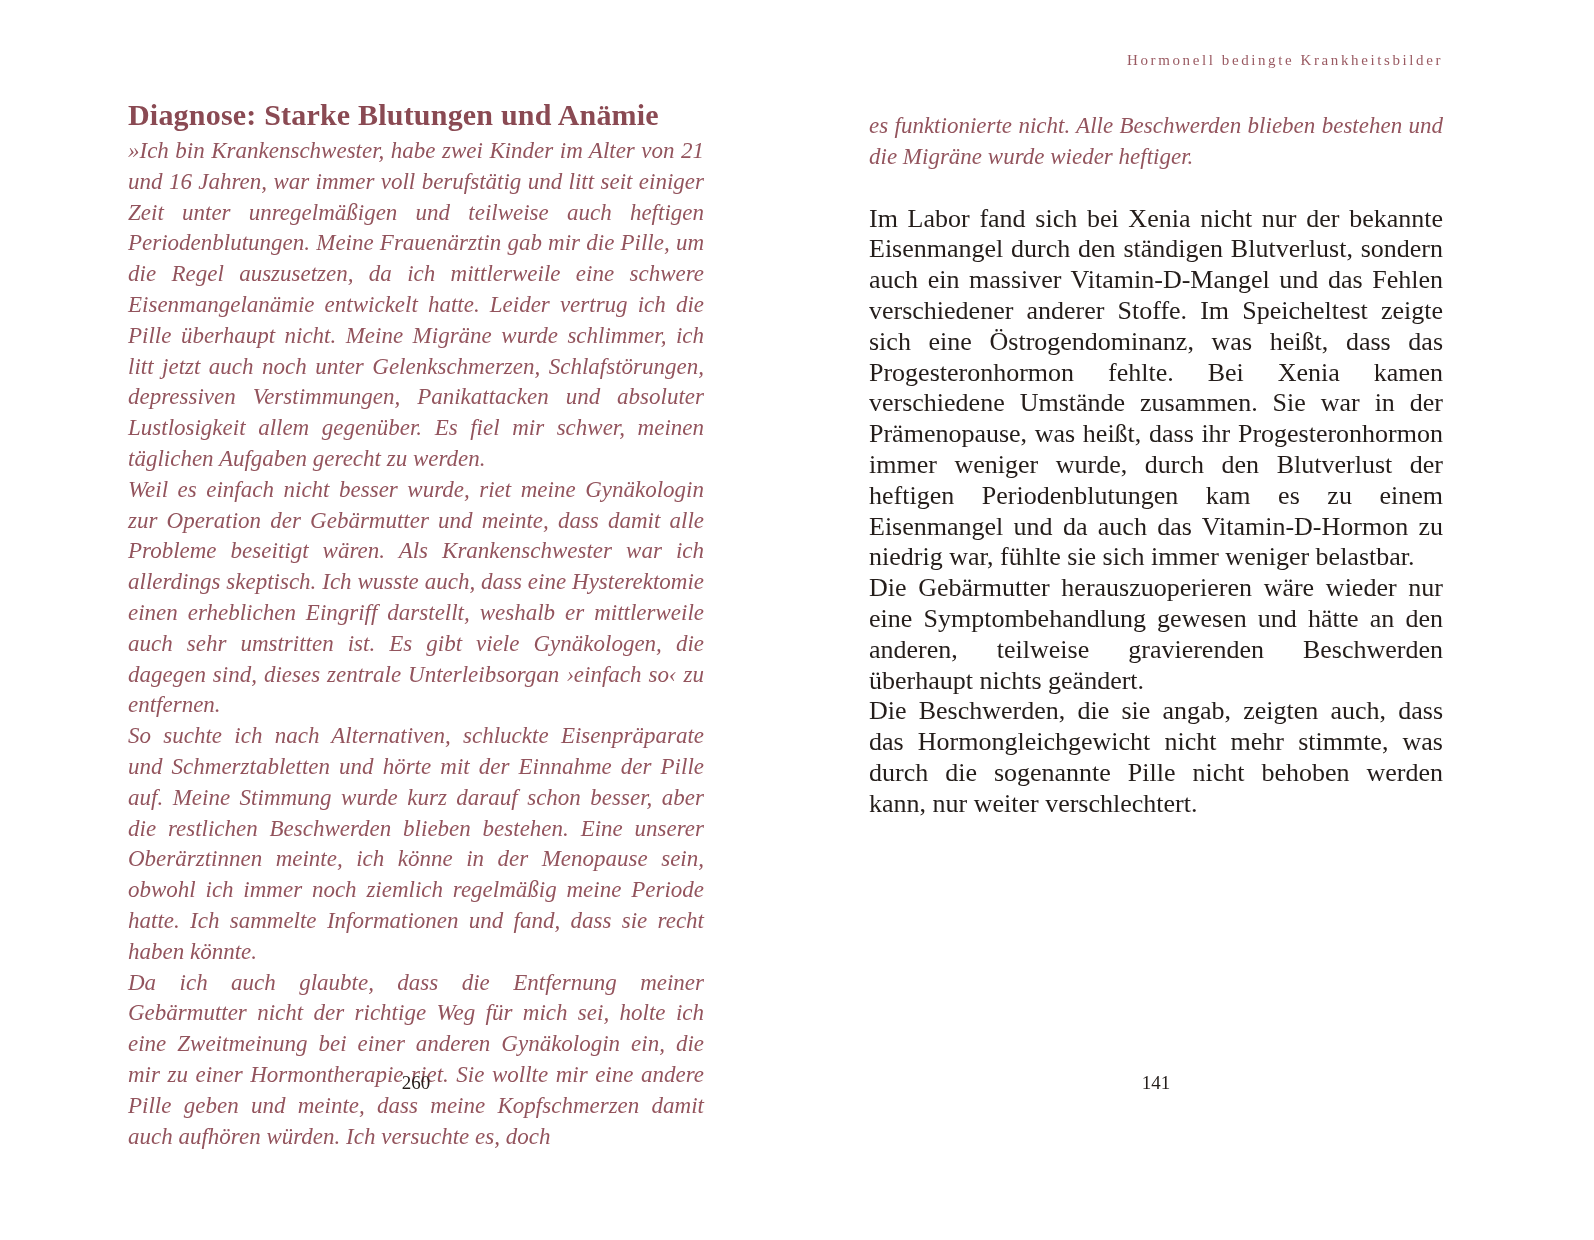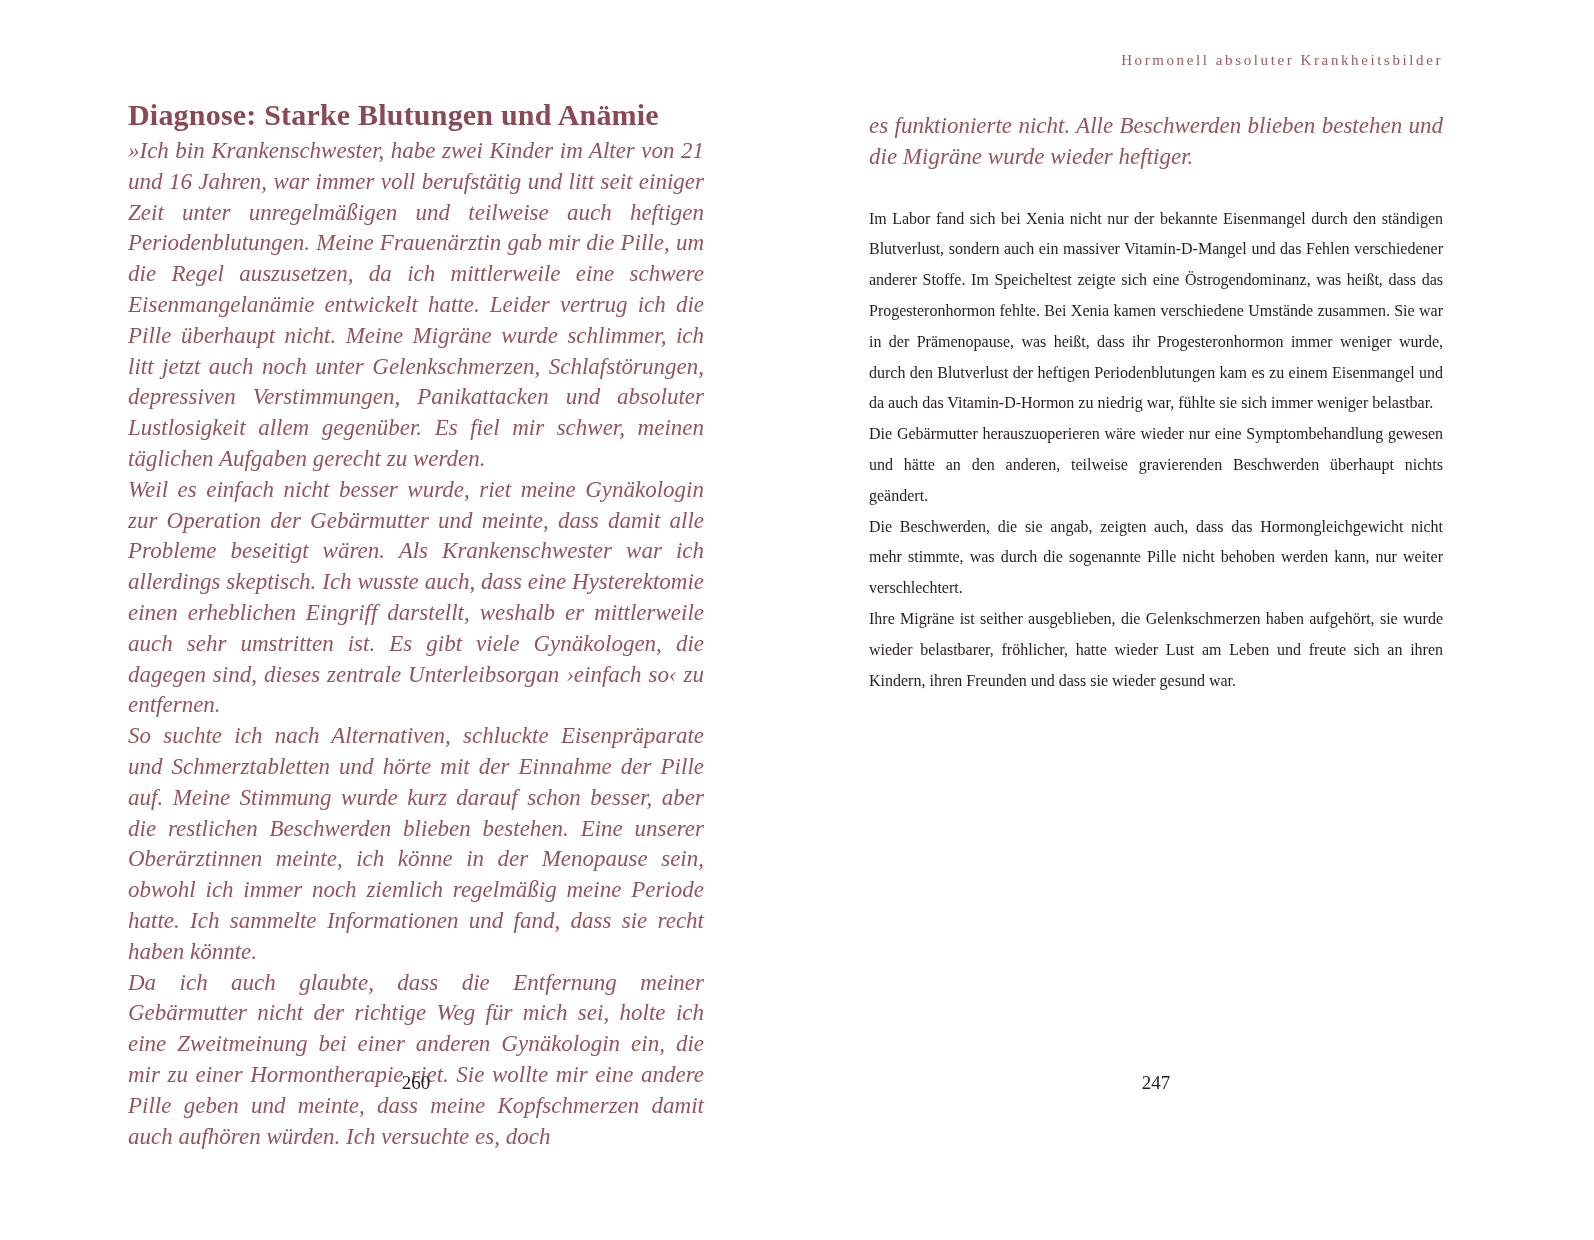--- a/index.html
+++ b/index.html
@@ -46,21 +46,21 @@
   }
   .running-header {
     text-align: right;
     font-size: 15px;
     letter-spacing: 2.6px;
     color: #9a5a62;
     margin-bottom: 42px;
   }
   .body-text p {
     color: #241d1a;
-    font-size: 16px;
+    font-size: 26px;
     line-height: 30.8px;
     text-align: justify;
   }
   .para-gap { height: 31px; }
 
   
   .page-number {
     position: absolute;
     top: 1072px;
     font-size: 19px;
@@ -79,29 +79,28 @@
     <h1 class="chapter-heading">Diagnose: Starke Blutungen und Anämie</h1>
     <div class="quote">
       <p>»Ich bin Krankenschwester, habe zwei Kinder im Alter von 21 und 16 Jahren, war immer voll berufstätig und litt seit einiger Zeit unter unregelmäßigen und teilweise auch heftigen Periodenblutungen. Meine Frauenärztin gab mir die Pille, um die Regel auszusetzen, da ich mittlerweile eine schwere Eisenmangelanämie entwickelt hatte. Leider vertrug ich die Pille überhaupt nicht. Meine Migräne wurde schlimmer, ich litt jetzt auch noch unter Gelenkschmerzen, Schlafstörungen, depressiven Verstimmungen, Panikattacken und absoluter Lustlosigkeit allem gegenüber. Es fiel mir schwer, meinen täglichen Aufgaben gerecht zu werden.</p>
       <p>Weil es einfach nicht besser wurde, riet meine Gynäkologin zur Operation der Gebärmutter und meinte, dass damit alle Probleme beseitigt wären. Als Krankenschwester war ich allerdings skeptisch. Ich wusste auch, dass eine Hysterektomie einen erheblichen Eingriff darstellt, weshalb er mittlerweile auch sehr umstritten ist. Es gibt viele Gynäkologen, die dagegen sind, dieses zentrale Unterleibsorgan ›einfach so‹ zu entfernen.</p>
       <p>So suchte ich nach Alternativen, schluckte Eisenpräparate und Schmerztabletten und hörte mit der Einnahme der Pille auf. Meine Stimmung wurde kurz darauf schon besser, aber die restlichen Beschwerden blieben bestehen. Eine unserer Oberärztinnen meinte, ich könne in der Menopause sein, obwohl ich immer noch ziemlich regelmäßig meine Periode hatte. Ich sammelte Informationen und fand, dass sie recht haben könnte.</p>
       <p>Da ich auch glaubte, dass die Entfernung meiner Gebärmutter nicht der richtige Weg für mich sei, holte ich eine Zweitmeinung bei einer anderen Gynäkologin ein, die mir zu einer Hormontherapie riet. Sie wollte mir eine andere Pille geben und meinte, dass meine Kopfschmerzen damit auch aufhören würden. Ich versuchte es, doch</p>
     </div>
   </div>
 
   <div class="col-right">
-    <div class="running-header">Hormonell absoluter Krankheitsbilder</div>
+    <div class="running-header">Hormonell bedingte Krankheitsbilder</div>
     <div class="quote">
       <p>es funktionierte nicht. Alle Beschwerden blieben bestehen und die Migräne wurde wieder heftiger.</p>
     </div>
     <div class="para-gap"></div>
     <div class="body-text">
       <p>Im Labor fand sich bei Xenia nicht nur der bekannte Eisenmangel durch den ständigen Blutverlust, sondern auch ein massiver Vitamin-D-Mangel und das Fehlen verschiedener anderer Stoffe. Im Speicheltest zeigte sich eine Östrogendominanz, was heißt, dass das Progesteronhormon fehlte. Bei Xenia kamen verschiedene Umstände zusammen. Sie war in der Prämenopause, was heißt, dass ihr Progesteronhormon immer weniger wurde, durch den Blutverlust der heftigen Periodenblutungen kam es zu einem Eisenmangel und da auch das Vitamin-D-Hormon zu niedrig war, fühlte sie sich immer weniger belastbar.</p>
       <p>Die Gebärmutter herauszuoperieren wäre wieder nur eine Symptombehandlung gewesen und hätte an den anderen, teilweise gravierenden Beschwerden überhaupt nichts geändert.</p>
       <p>Die Beschwerden, die sie angab, zeigten auch, dass das Hormongleichgewicht nicht mehr stimmte, was durch die sogenannte Pille nicht behoben werden kann, nur weiter verschlechtert.</p>
-      <p>Ihre Migräne ist seither ausgeblieben, die Gelenkschmerzen haben aufgehört, sie wurde wieder belastbarer, fröhlicher, hatte wieder Lust am Leben und freute sich an ihren Kindern, ihren Freunden und dass sie wieder gesund war.</p>
     </div>
   </div>
 
   <div class="page-number pn-left">260</div>
-  <div class="page-number pn-right">247</div>
+  <div class="page-number pn-right">141</div>
 
 </div>
 
 </body></html>

